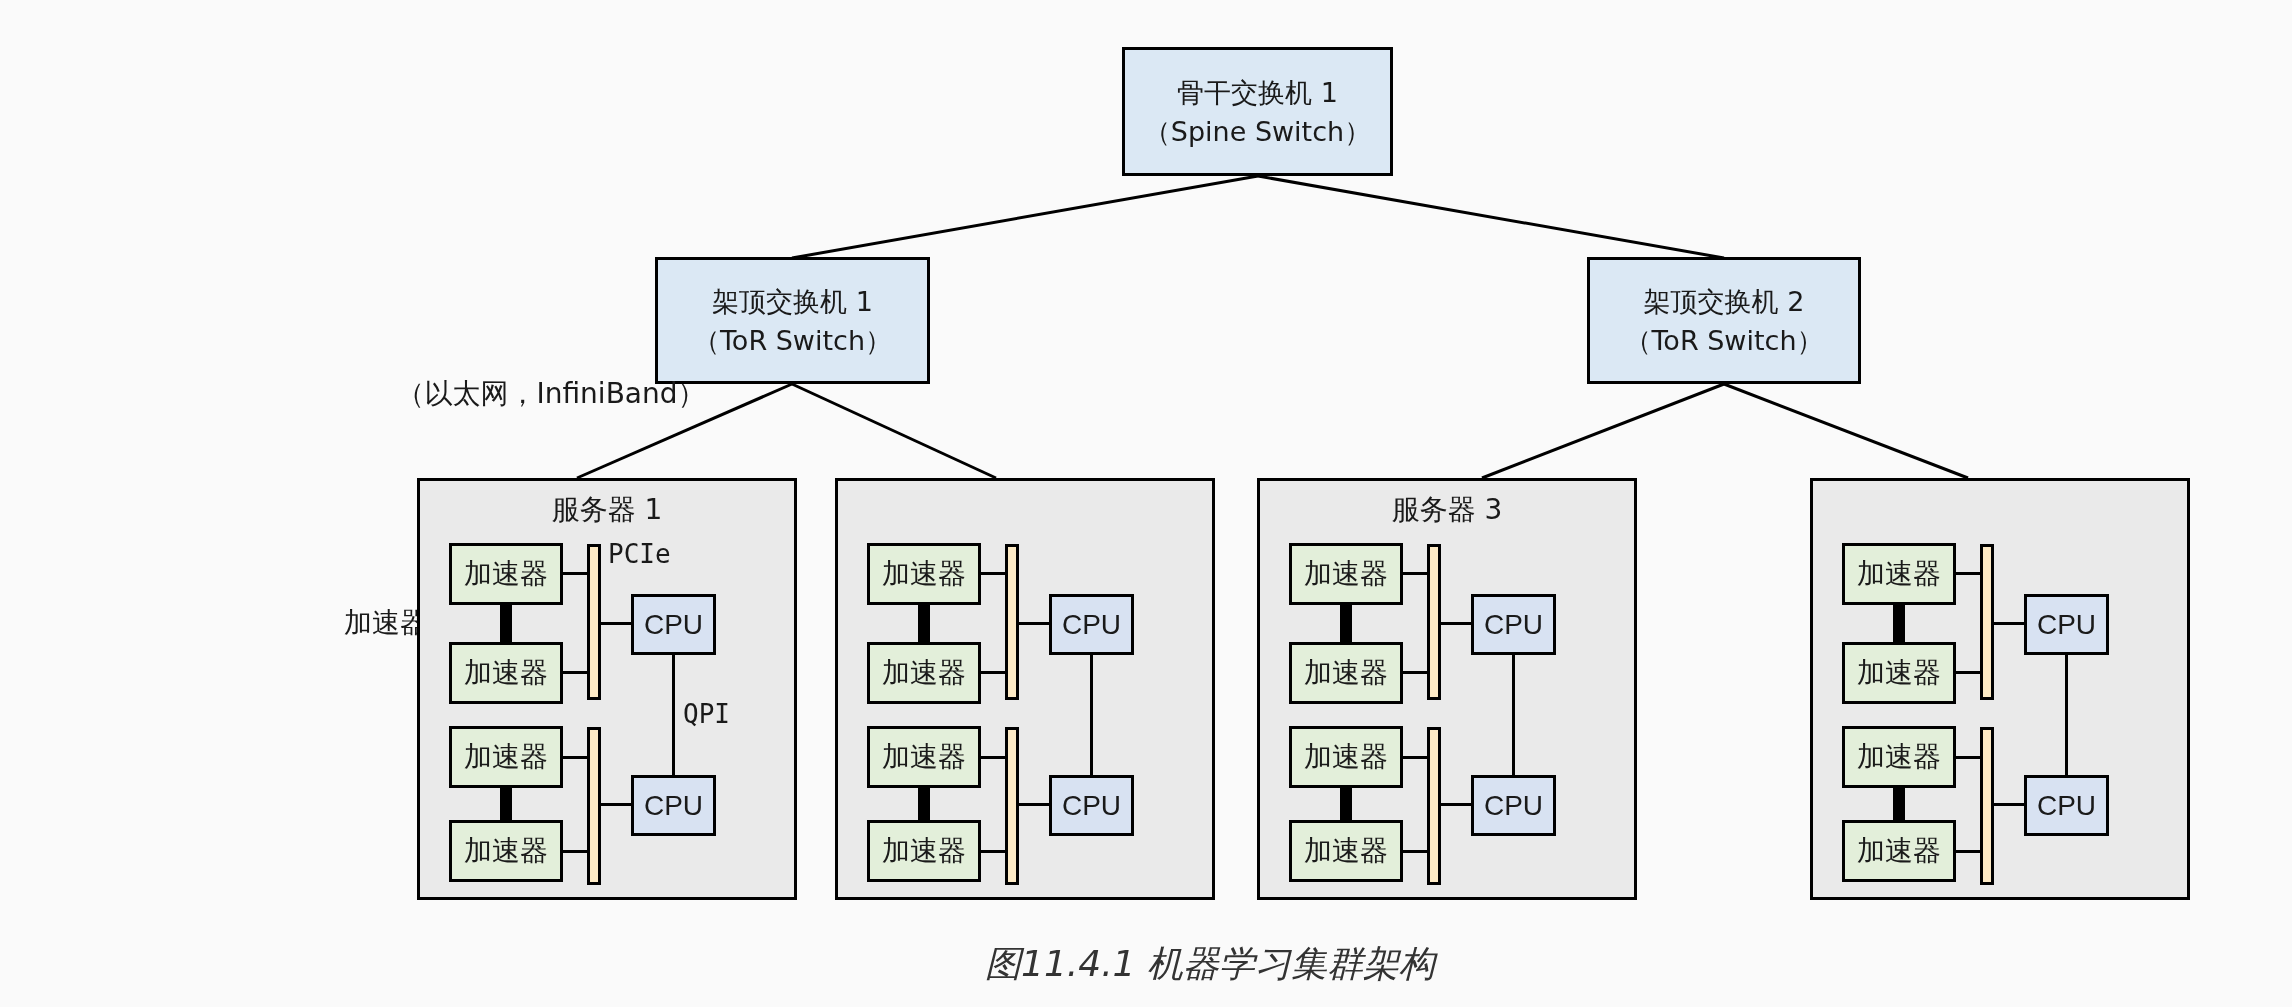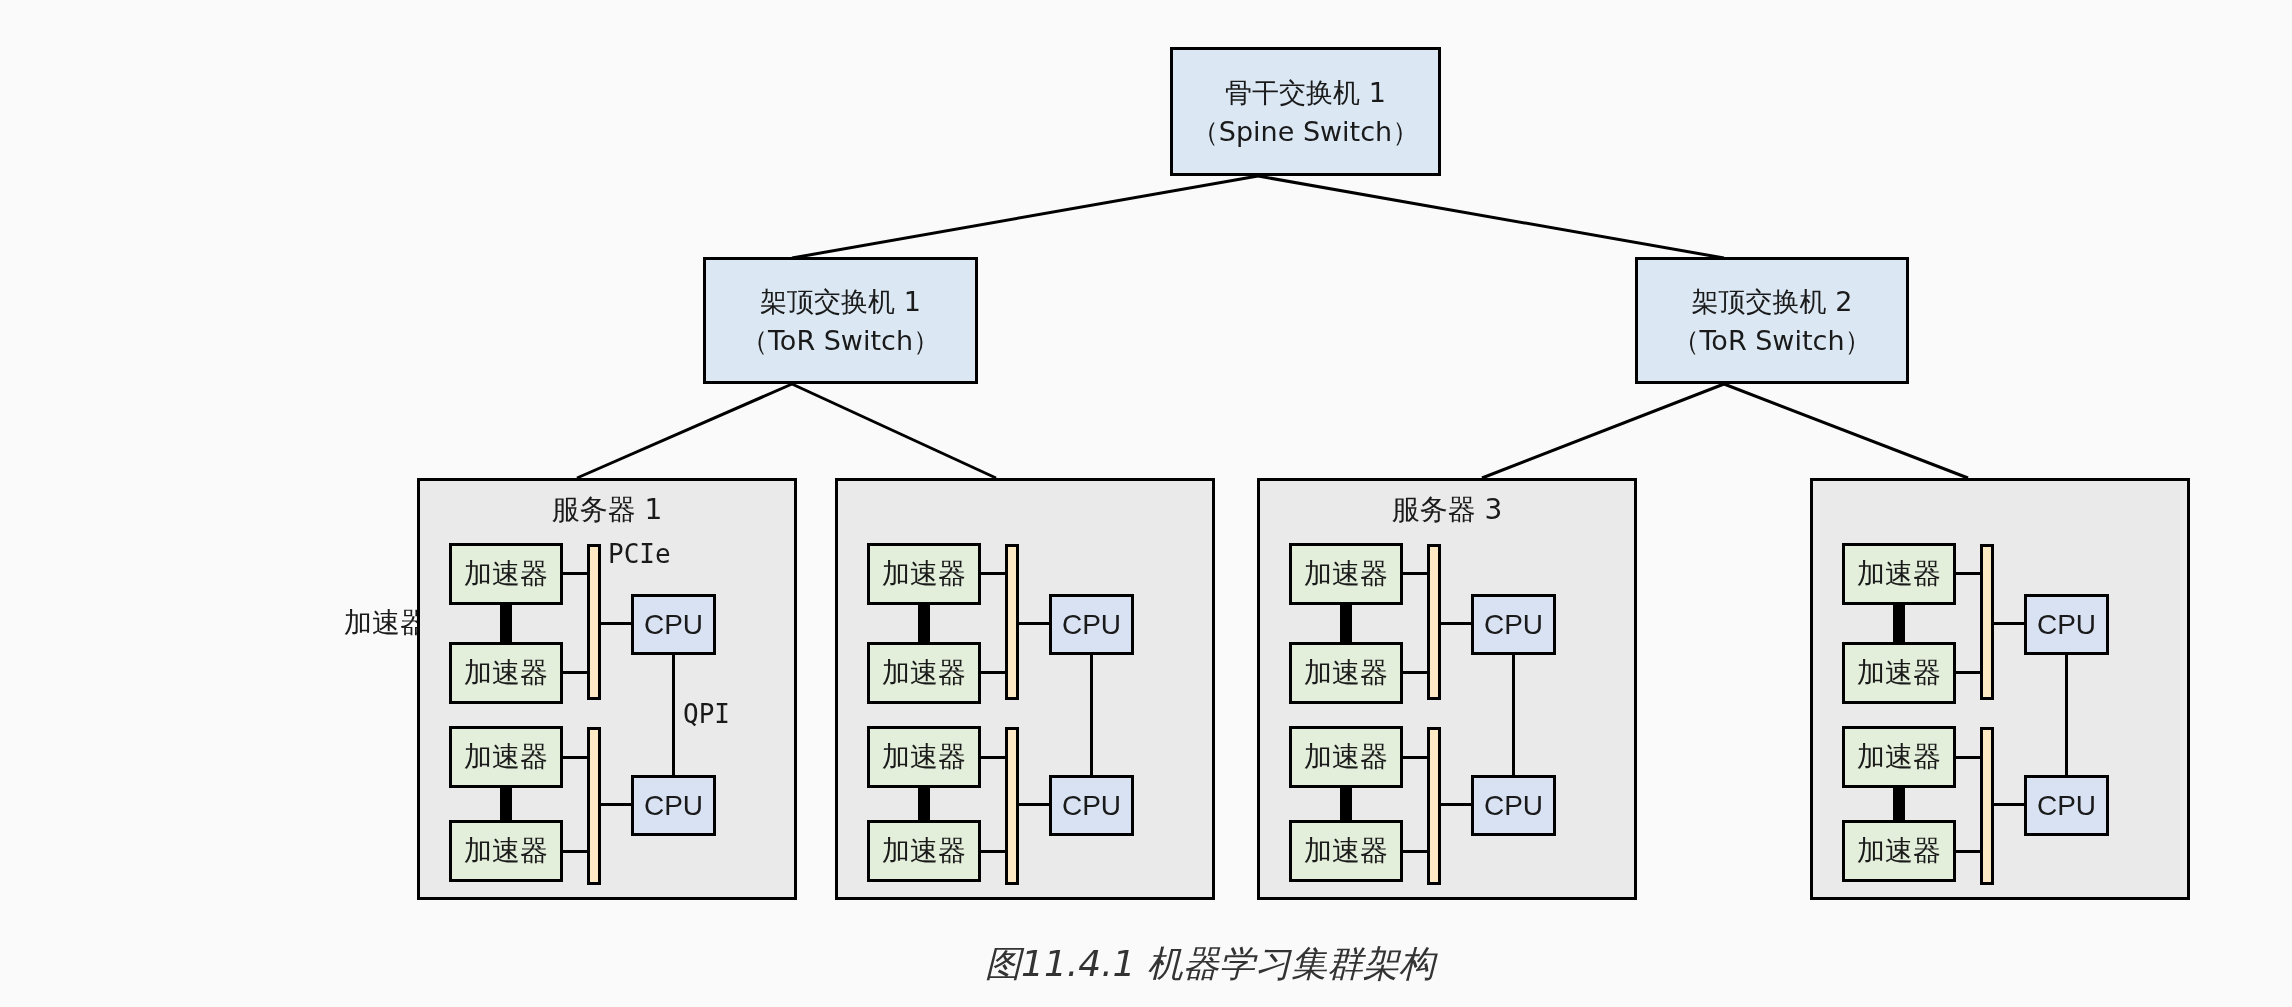--- a/index.html
+++ b/index.html
@@ -8,21 +8,21 @@
     --line:#000000; --text:#1a1a1a; --caption:#333333;
   }
   *{box-sizing:border-box; margin:0; padding:0;}
   body{background:var(--bg); font-family:"DejaVu Sans", sans-serif; color:var(--text);}
   .canvas{position:relative; width:2292px; height:1007px; background:var(--bg); overflow:hidden;}
   svg.links{position:absolute; left:0; top:0; width:2292px; height:1007px;}
 
   .switch-box{
     position:absolute; background:var(--switch-fill); border:3px solid var(--line);
     display:flex; flex-direction:column; align-items:center; justify-content:center;
-    font-size:27px; line-height:39px; text-align:center;margin-left:48px;
+    font-size:27px; line-height:39px; text-align:center;
   }
   .server{
     position:absolute; top:478px; width:380px; height:422px;
     background:var(--server-fill); border:3px solid var(--line);
   }
   .server-title{
     position:absolute; top:10px; left:0; width:100%; text-align:center; font-size:28px;
   }
   .accel{
     position:absolute; left:29px; width:114px; height:62px;
@@ -79,20 +79,21 @@
   <div class="switch-box" style="left:655px; top:257px; width:275px; height:127px">
     <div>架顶交换机 1</div>
     <div>（ToR Switch）</div>
   </div>
   <div class="switch-box" style="left:1587px; top:257px; width:274px; height:127px">
     <div>架顶交换机 2</div>
     <div>（ToR Switch）</div>
   </div>
 
   <div class="net-label">
+    <div>（以太网，InfiniBand）</div>
   </div>
 
   <div class="accel-direct-label">加速器直连</div>
 
   <div class="server" style="left:417px">
     <div class="server-title">服务器 1</div>
     <div class="mono-label" style="left:188px; top:58px">PCIe</div>
     <div class="mono-label" style="left:263px; top:218px">QPI</div>
 
     <div class="accel" style="top:62px">加速器</div>

